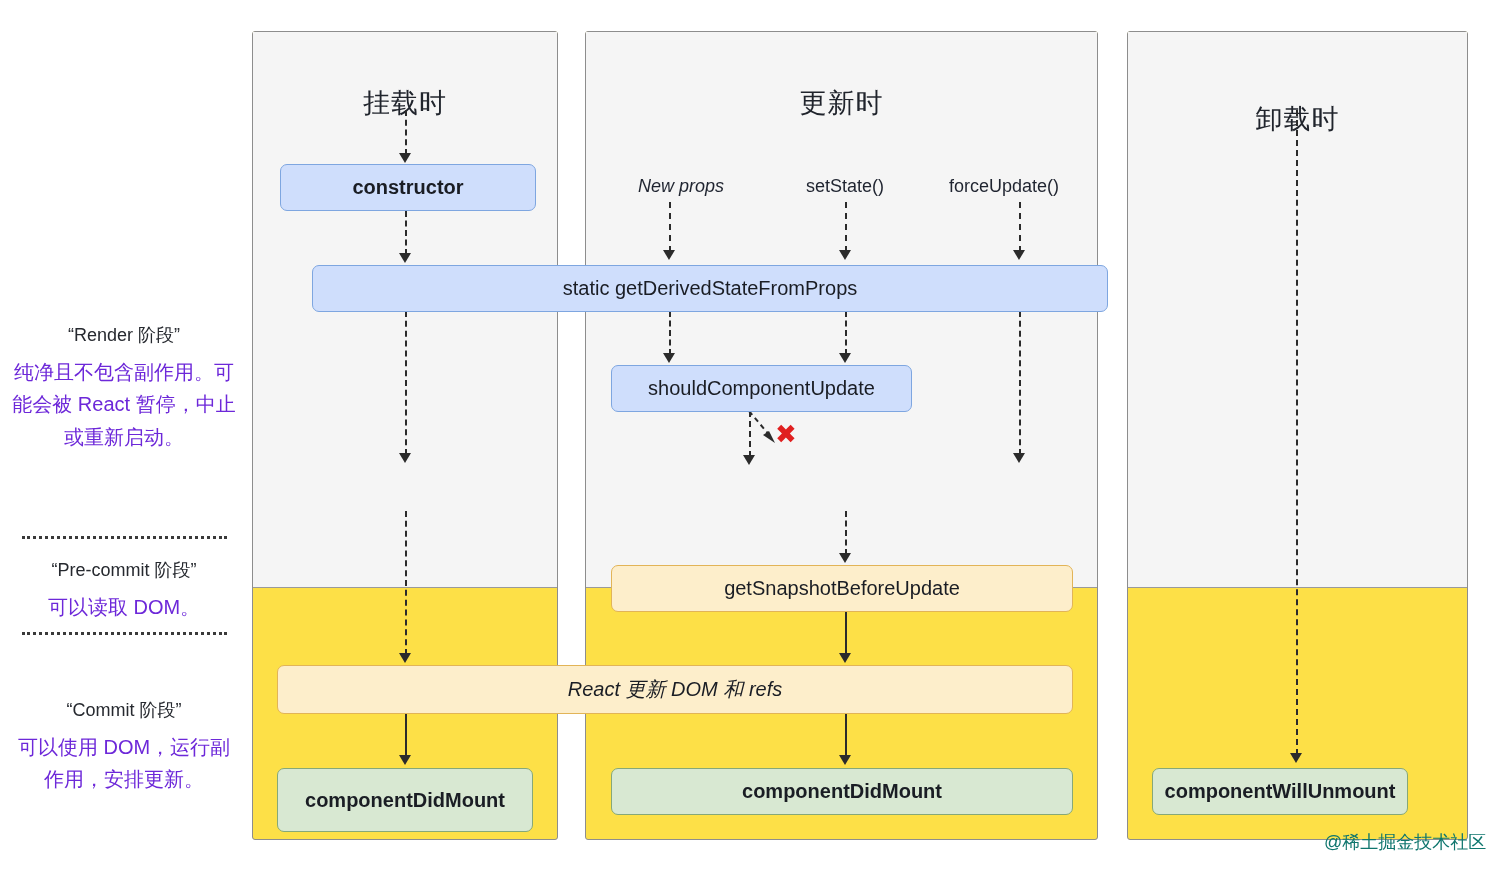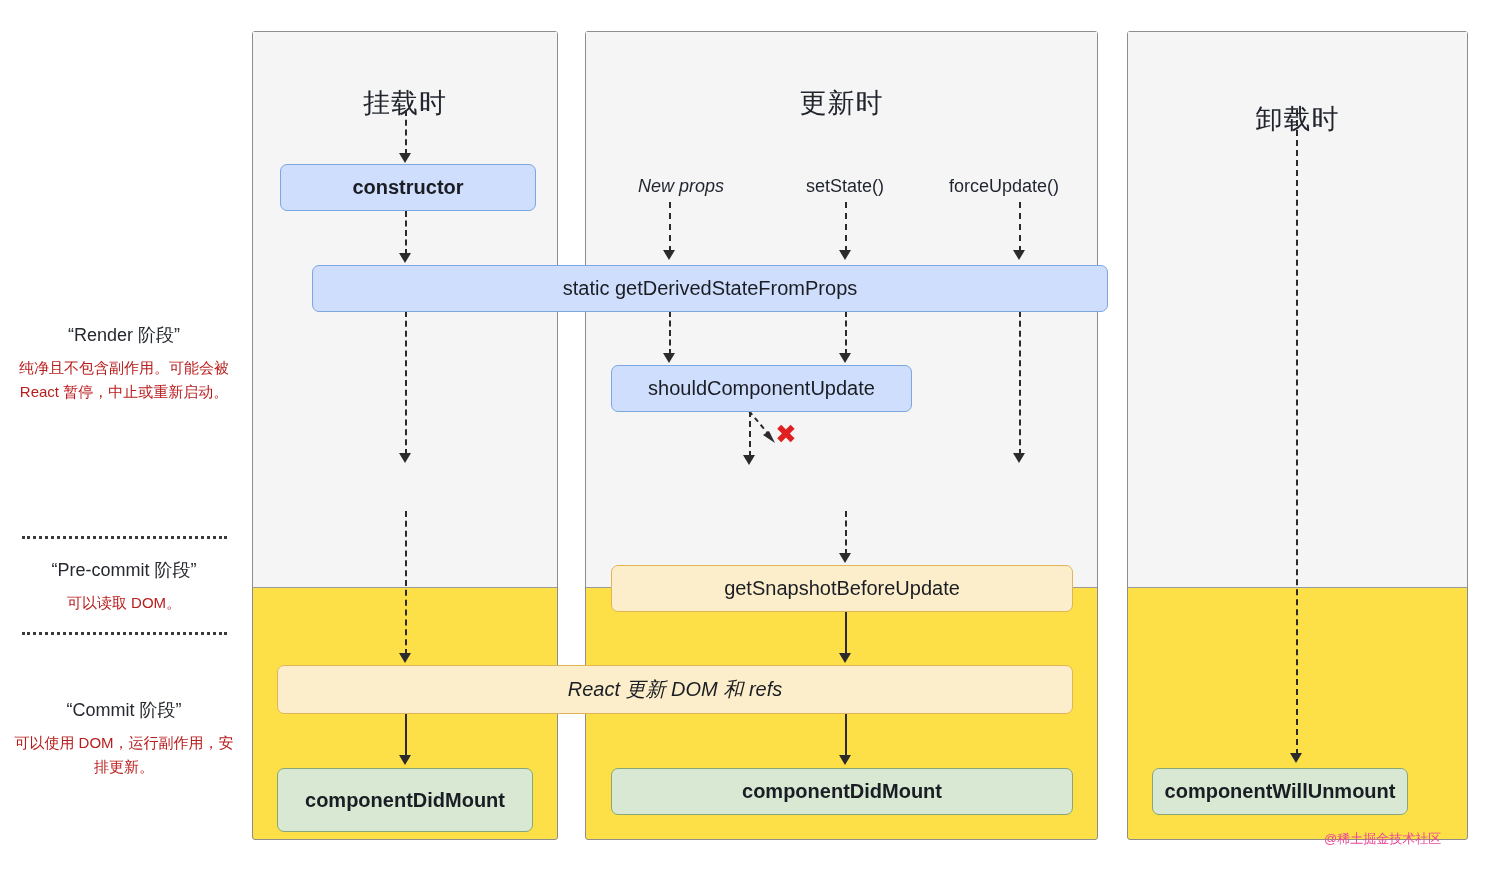--- a/index.html
+++ b/index.html
@@ -35,21 +35,21 @@
     color:#20242c;
     letter-spacing:1px;
   }
 
   
   .legend{position:absolute;text-align:center;width:232px;left:8px;}
   .legend .lg-title{
     font-size:18px;color:#26292f;margin-bottom:9px;white-space:nowrap;
   }
   .legend .lg-desc{
-    font-size:15px;color:#b91c1c;line-height:1.62;
+    font-size:20px;color:#6d28d9;line-height:1.62;
   }
   .dotline{
     position:absolute;left:22px;width:205px;height:0;
     border-top:3px dotted #3a3a3a;
   }
 
   
   .node{
     position:absolute;
     box-sizing:border-box;
@@ -87,21 +87,21 @@
     border-top:10px solid #2b2b2b;
     transform:translateX(-50%);
   }
   .redx{
     position:absolute;
     font-size:26px;font-weight:bold;color:#e02020;
     line-height:1;
   }
   .watermark{
     position:absolute;
-    font-size:13px;color:#ec4899;white-space:nowrap;
+    font-size:18px;color:#0f766e;white-space:nowrap;
   }
 </style>
 </head>
 <body>
 
 <div id="stage">
 
   <div class="col" style="left:252px;top:31px;width:306px;height:809px;">
     <div class="shade" style="height:556px;"></div>
     <div class="col-title" style="top:53px;">挂载时</div>

